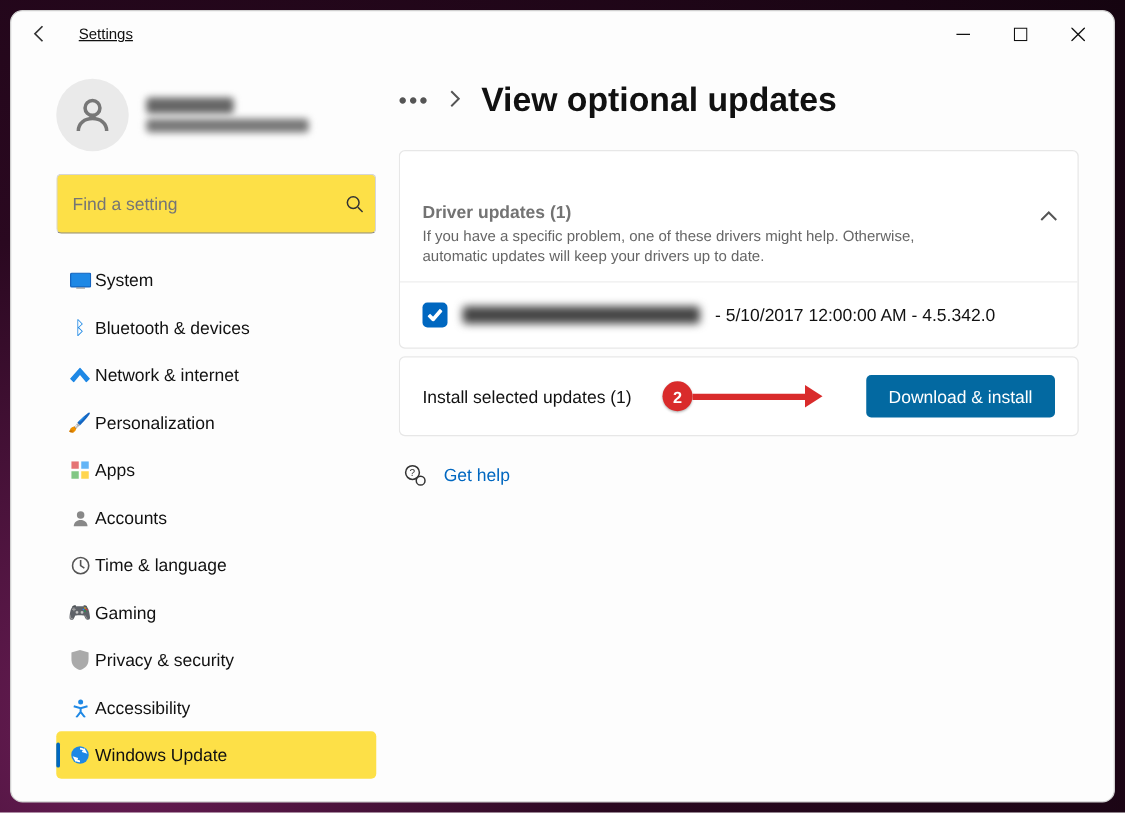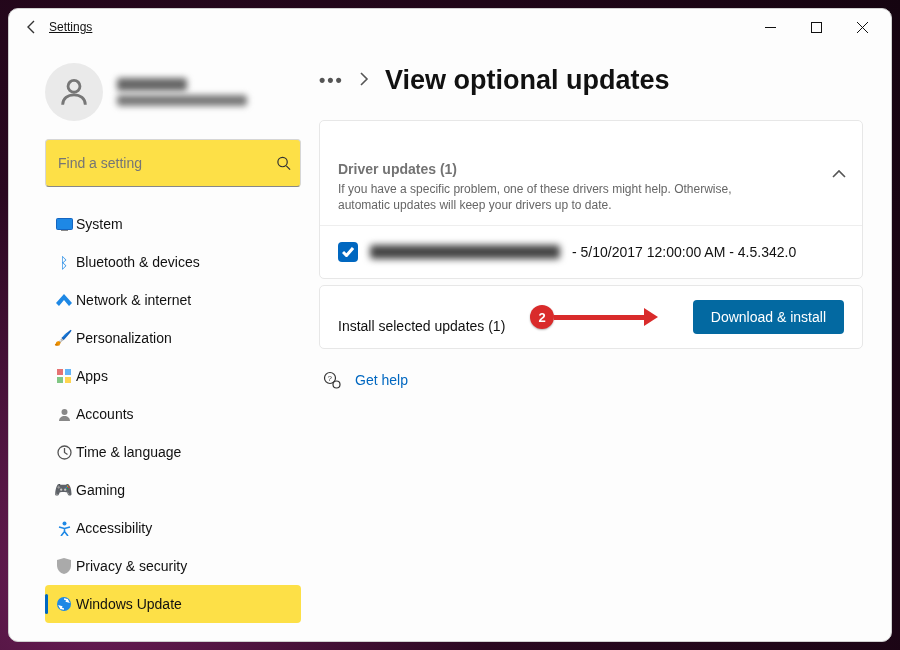--- a/index.html
+++ b/index.html
@@ -1,20 +1,20 @@
 <!DOCTYPE html>
 <html><head>
 <meta charset="utf-8">
 <style>
   * { box-sizing: border-box; margin: 0; padding: 0; font-family: "Segoe UI", -apple-system, sans-serif; }
   body { background: radial-gradient(circle at 10% 90%, #6a1d56 0%, #2a0820 40%, #150410 100%); width: 900px; height: 650px; overflow: hidden; padding: 8px; }
   .window { width: 100%; height: 100%; background: #fdfdfd; border-radius: 10px; border: 1px solid #d0d0d0; display: flex; flex-direction: column; overflow: hidden; position: relative; }
   .titlebar { height: 36px; display: flex; align-items: center; padding: 0 6px; }
   .back-btn { width: 34px; height: 34px; display: flex; align-items: center; justify-content: center; border-radius: 4px; font-size: 16px; color: #333; }
-  .app-title { font-size: 12px; margin-left: 0; color: #111; text-decoration: underline; }
+  .app-title { font-size: 12px; margin-left: 14px; color: #111; text-decoration: underline; }
   .win-controls { margin-left: auto; display: flex; }
   .win-ctrl { width: 46px; height: 36px; display: flex; align-items: center; justify-content: center; color: #111; }
   .content { flex: 1; display: flex; overflow: hidden; }
   .sidebar { width: 310px; padding: 8px 18px 8px 36px; display: flex; flex-direction: column; }
   .profile { display: flex; align-items: center; gap: 14px; margin: 10px 0 18px 0; }
   .avatar { width: 58px; height: 58px; border-radius: 50%; background: #eaeaea; display: flex; align-items: center; justify-content: center; }
   .avatar svg { width: 34px; height: 34px; stroke: #777; fill: none; stroke-width: 2; }
   .user-lines { display: flex; flex-direction: column; gap: 4px; }
   .blur-name { width: 70px; height: 13px; background: #666; filter: blur(3px); border-radius: 3px; }
   .blur-email { width: 130px; height: 11px; background: #777; filter: blur(3px); border-radius: 3px; }
@@ -35,21 +35,21 @@
   .card-head { padding: 12px 48px 12px 18px; position: relative; }
   .card-head h3 { font-size: 14px; font-weight: 700; color: #737373; margin-bottom: 4px; margin-top: 28px; }
   .card-head p { font-size: 12px; color: #666; line-height: 1.35; max-width: 420px; }
   .expand-ic { position: absolute; right: 16px; top: 50%; transform: translateY(-50%); }
   .divider { height: 1px; background: #eee; }
   .update-row { display: flex; align-items: center; gap: 12px; padding: 16px 18px; position: relative; }
   .cbx { width: 20px; height: 20px; background: #0067c0; border-radius: 4px; display: flex; align-items: center; justify-content: center; }
   .cbx svg { stroke: #fff; stroke-width: 3; fill: none; }
   .blur-driver { width: 190px; height: 14px; background: #444; filter: blur(3.5px); border-radius: 3px; }
   .update-meta { font-size: 14px; color: #111; }
-  .install-card { display: flex; align-items: flex-end; padding: 14px 18px; position: relative; }
+  .install-card { display: flex; align-items: center; padding: 14px 18px; position: relative; }
   .install-label { font-size: 14px; color: #111; }
   .dl-btn { margin-left: auto; background: #0369a1; color: #fff; border: none; border-radius: 4px; height: 34px; padding: 0 18px; font-size: 14px; }
   .help-row { display: flex; align-items: center; gap: 14px; margin: 22px 0 0 4px; }
   .help-ic { width: 18px; height: 18px; }
   .help-link { font-size: 14px; color: #0067c0; }
   .annot { position: absolute; display: flex; align-items: center; pointer-events: none; }
   .badge { width: 24px; height: 24px; border-radius: 50%; background: #d92b2b; color: #fff; font-weight: bold; font-size: 13px; display: flex; align-items: center; justify-content: center; box-shadow: 0 1px 2px rgba(0,0,0,.3); }
   .arrow-shaft { height: 5px; background: #d92b2b; }
   .arrow-head { width: 0; height: 0; border-top: 9px solid transparent; border-bottom: 9px solid transparent; border-left: 14px solid #d92b2b; }
 </style>
@@ -161,34 +161,34 @@
               </svg>
             </span>
             <span>Time &amp; language</span>
           </div>
         <div class="nav-item">
             <span class="nav-icon">🎮</span>
             <span>Gaming</span>
           </div>
         <div class="nav-item">
             <span class="nav-icon">
+              <svg width="14" height="16" viewBox="0 0 14 16">
+                <path d="M7 0l7 2v5c0 5-3 8-7 9-4-1-7-4-7-9V2z" fill="#aaa"></path>
+              </svg>
+            </span>
+            <span>Privacy &amp; security</span>
+          </div>
+        <div class="nav-item">
+            <span class="nav-icon">
               <svg width="15" height="15" viewBox="0 0 15 15">
                 <circle cx="7.5" cy="2.5" r="2" fill="#1e88e5"></circle>
                 <path d="M2 6l5.5 1.5L13 6M7.5 7.5v3M4 15l3.5-4.5L11 15" stroke="#1e88e5" stroke-width="1.6" fill="none"></path>
               </svg>
             </span>
             <span>Accessibility</span>
-          </div>
-        <div class="nav-item">
-            <span class="nav-icon">
-              <svg width="14" height="16" viewBox="0 0 14 16">
-                <path d="M7 0l7 2v5c0 5-3 8-7 9-4-1-7-4-7-9V2z" fill="#aaa"></path>
-              </svg>
-            </span>
-            <span>Privacy &amp; security</span>
           </div>
         <div class="nav-item selected">
             <span class="nav-icon">
               <svg width="16" height="16" viewBox="0 0 16 16">
                 <circle cx="8" cy="8" r="7" fill="#1e88e5"></circle>
                 <path d="M8 3a5 5 0 0 1 4.5 2.8M8 13a5 5 0 0 1-4.5-2.8M11 3l1.5 2.8L9.7 5M5 13l-1.5-2.8L6.3 11" stroke="#fff" stroke-width="1.4" fill="none"></path>
               </svg>
             </span>
             <span>Windows Update</span>
           </div>

